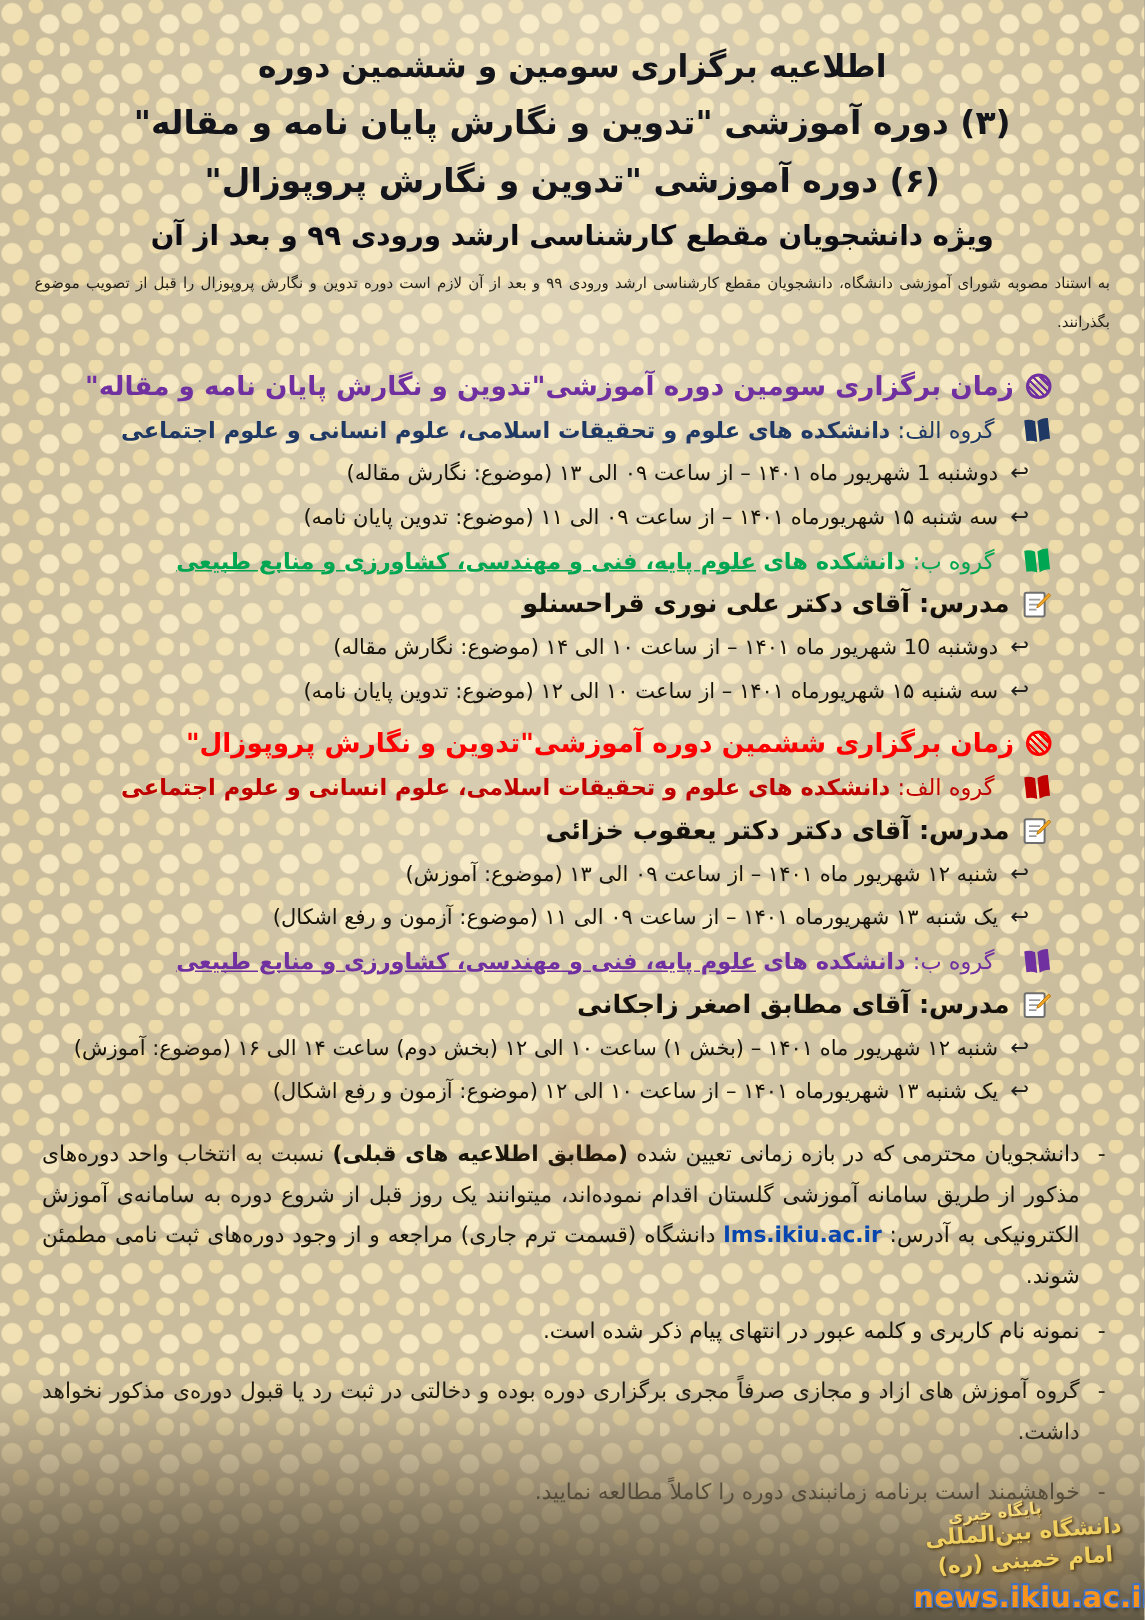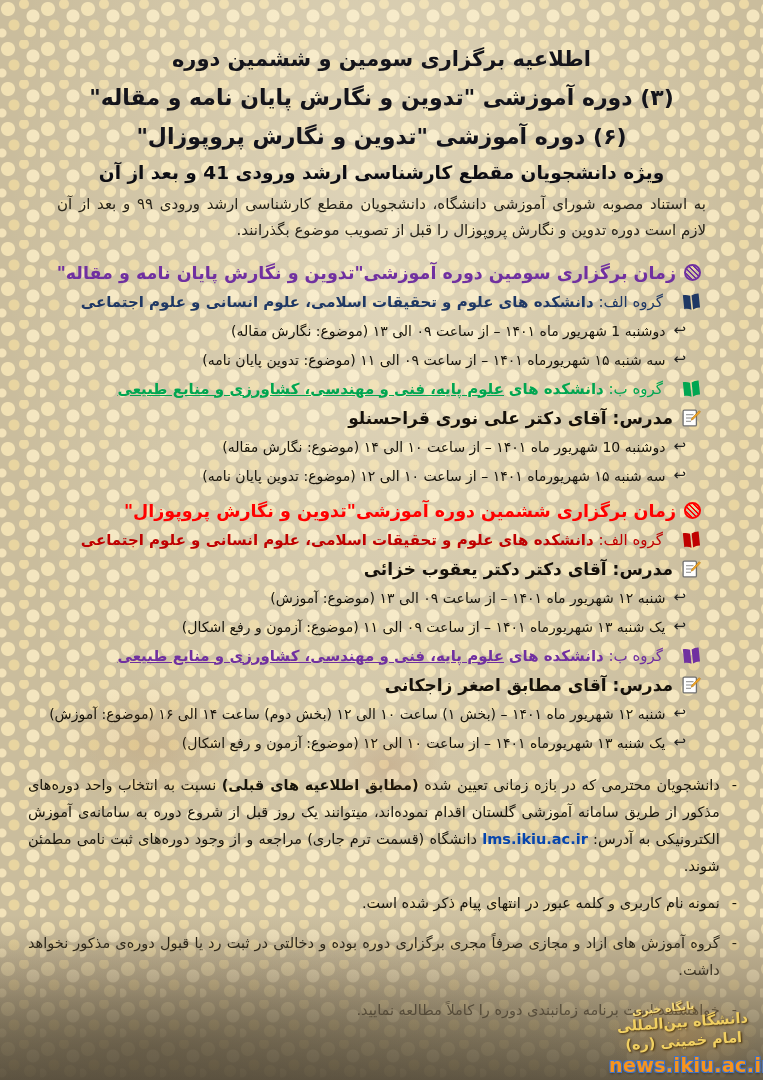--- a/index.html
+++ b/index.html
@@ -35,28 +35,28 @@
 
   .bottom-fade {
     position: absolute; left: 0; right: 0; bottom: 0; height: 165px;
     pointer-events: none; z-index: 3;
     background:
       radial-gradient(ellipse at 20% 80%, rgba(70,60,45,0.35), rgba(70,60,45,0) 60%),
       linear-gradient(180deg, rgba(130,115,88,0) 0%, rgba(128,112,86,0.38) 38%,
                       rgba(100,89,67,0.68) 72%, rgba(80,71,54,0.85) 100%);
   }
 
-  .title-block { position: relative; text-align: center; padding-top: 47px; color: #14141b; }
+  .title-block { position: relative; text-align: center; padding-top: 32px; color: #14141b; }
   .t1 { font-size: 21px; font-weight: bold; margin: 0 0 14px; }
   .t2 { font-size: 22px; font-weight: bold; margin: 0 0 14px; }
   .t3 { font-size: 22px; font-weight: bold; margin: 0 0 13px; }
   .t4 { font-size: 18.5px; font-weight: bold; margin: 0 0 9px; color: #0d0d13; }
 
   .intro {
-    position: relative; margin: 0 57px; font-size: 15px; line-height: 25.5px;
+    position: relative; margin: 0 23px; font-size: 10px; line-height: 25.5px;
     color: #272319; text-align: justify;
   }
 
   .content { position: relative; padding: 9px 62px 0 28px; }
   .row { display: flex; align-items: center; gap: 8px; min-height: 29px; }
   .header-row { font-size: 17.5px; font-weight: bold; margin-top: 6px; }
   .sec1h { color: #7030a0; }
   .sec2h { color: #ff0000; }
   .c-navy  { color: #1f3864; }
   .c-green { color: #00a651; }
@@ -102,21 +102,21 @@
 </style>
 </head>
 <body>
 
 <div class="page">
 
   <div class="title-block">
     <div class="t1">اطلاعیه برگزاری سومین و ششمین دوره</div>
     <div class="t2">(۳) دوره آموزشی "تدوین و نگارش پایان نامه و مقاله"</div>
     <div class="t3">(۶) دوره آموزشی "تدوین و نگارش پروپوزال"</div>
-    <div class="t4">ویژه دانشجویان مقطع کارشناسی ارشد ورودی 41 و بعد از آن</div>
+    <div class="t4">ویژه دانشجویان مقطع کارشناسی ارشد ورودی ۹۹ و بعد از آن</div>
   </div>
 
   <div class="intro">به استناد مصوبه شورای آموزشی دانشگاه، دانشجویان مقطع کارشناسی ارشد ورودی ۹۹ و بعد از آن لازم است دوره تدوین و نگارش پروپوزال را قبل از تصویب موضوع بگذرانند.</div>
 
   <div class="content">
 
     <div class="row header-row sec1h">
       <span class="icon circle"></span>
       <span>زمان برگزاری سومین دوره آموزشی"تدوین و نگارش پایان نامه و مقاله"</span>
     </div>

